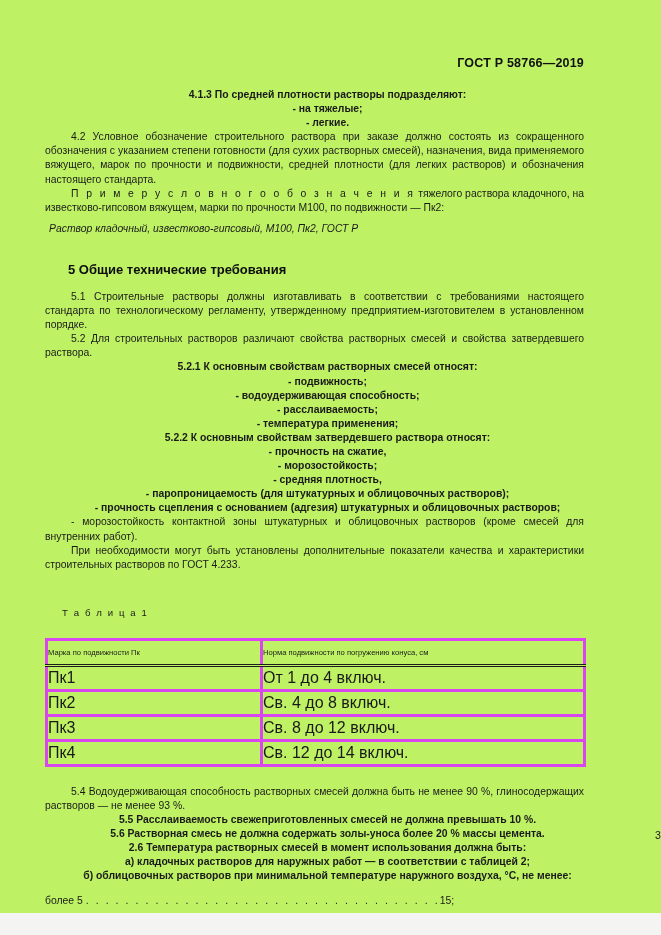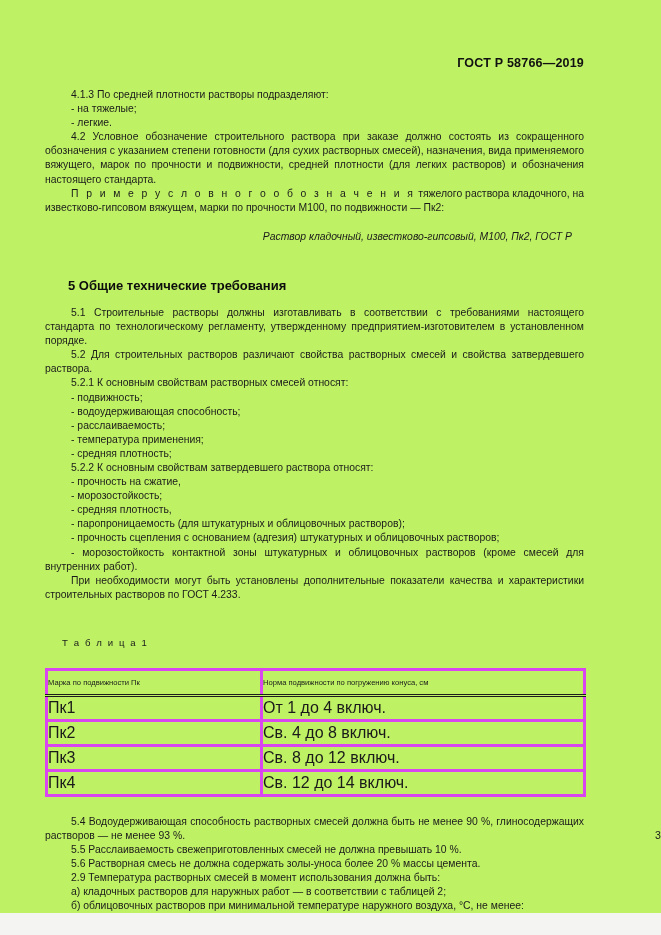--- a/index.html
+++ b/index.html
@@ -55,40 +55,41 @@
     color: #1a1a1a;
     hyphens: manual;
   }
   p.para.indent {
     text-indent: 26px;
   }
   p.para.dash {
     text-indent: 26px;
   }
   p.para.left {
-    text-align: left;
+    text-align: center;
+    font-weight: bold;
   }
   .sp { letter-spacing: 2.4px; }
 
   
   h2.section {
     margin: 0;
     font-size: 13px;
     font-weight: bold;
     line-height: 16px;
     text-indent: 23px;
     color: #0d0d0d;
   }
 
   .example-line {
-    margin: 12px;
+    margin: 4px;
     font-size: 10.4px;
     line-height: 14.1px;
     font-style: italic;
-    text-align: right;
+    text-align: left;
     color: #1a1a1a;
   }
 
   .gap-s { height: 3px; }
   .gap-m { height: 12px; }
   .gap-l { height: 18px; }
   .gap-xl { height: 22px; }
 
   
   .table-caption {
@@ -168,21 +169,20 @@
       <div class="gap-m"></div>
 
       <p class="para indent">5.1  Строительные растворы должны изготавливать в соответствии с требованиями настоящего стандарта по технологическому регламенту, утвержденному предприятием-изготовителем в установленном порядке.</p>
       <p class="para indent">5.2  Для строительных растворов различают свойства растворных смесей и свойства затвердевшего раствора.</p>
       <p class="para indent left">5.2.1  К основным свойствам растворных смесей относят:</p>
 
       <p class="para dash left">-  подвижность;</p>
       <p class="para dash left">-  водоудерживающая способность;</p>
       <p class="para dash left">-  расслаиваемость;</p>
       <p class="para dash left">-  температура применения;</p>
-      <p class="para dash left">-  средняя плотность;</p>
 
       <p class="para indent left">5.2.2  К основным свойствам затвердевшего раствора относят:</p>
 
       <p class="para dash left">-  прочность на сжатие,</p>
       <p class="para dash left">-  морозостойкость;</p>
       <p class="para dash left">-  средняя плотность,</p>
       <p class="para dash left">-  паропроницаемость (для штукатурных и облицовочных растворов);</p>
       <p class="para dash left">-  прочность сцепления с основанием (адгезия) штукатурных и облицовочных растворов;</p>
       <p class="para dash">-  морозостойкость контактной зоны штукатурных и облицовочных растворов (кроме смесей для внутренних работ).</p>
 
@@ -221,21 +221,21 @@
             <td>Св. 12 до 14 включ.</td>
           </tr>
         </tbody>
       </table>
 
       <div class="gap-l"></div>
 
       <p class="para indent">5.4  Водоудерживающая способность растворных смесей должна быть не менее 90 %, глиносодержащих растворов — не менее 93 %.</p>
       <p class="para indent left">5.5  Расслаиваемость свежеприготовленных смесей не должна превышать 10 %.</p>
       <p class="para indent left">5.6  Растворная смесь не должна содержать золы-уноса более 20 % массы цемента.</p>
-      <p class="para indent left">2.9  Температура растворных смесей в момент использования должна быть:</p>
+      <p class="para indent left">2.6  Температура растворных смесей в момент использования должна быть:</p>
       <p class="para dash left">а)  кладочных растворов для наружных работ — в соответствии с таблицей 2;</p>
       <p class="para dash left">б)  облицовочных растворов при минимальной температуре наружного воздуха, °С, не менее:</p>
 
       <p class="leader-line"><span>более 5 </span><span class="dots">. . . . . . . . . . . . . . . . . . . . . . . . . . . . . . . . . . . .</span><span>15;</span></p>
 
     </div>
 
   </div>
 
   <div class="page-number">3</div>

